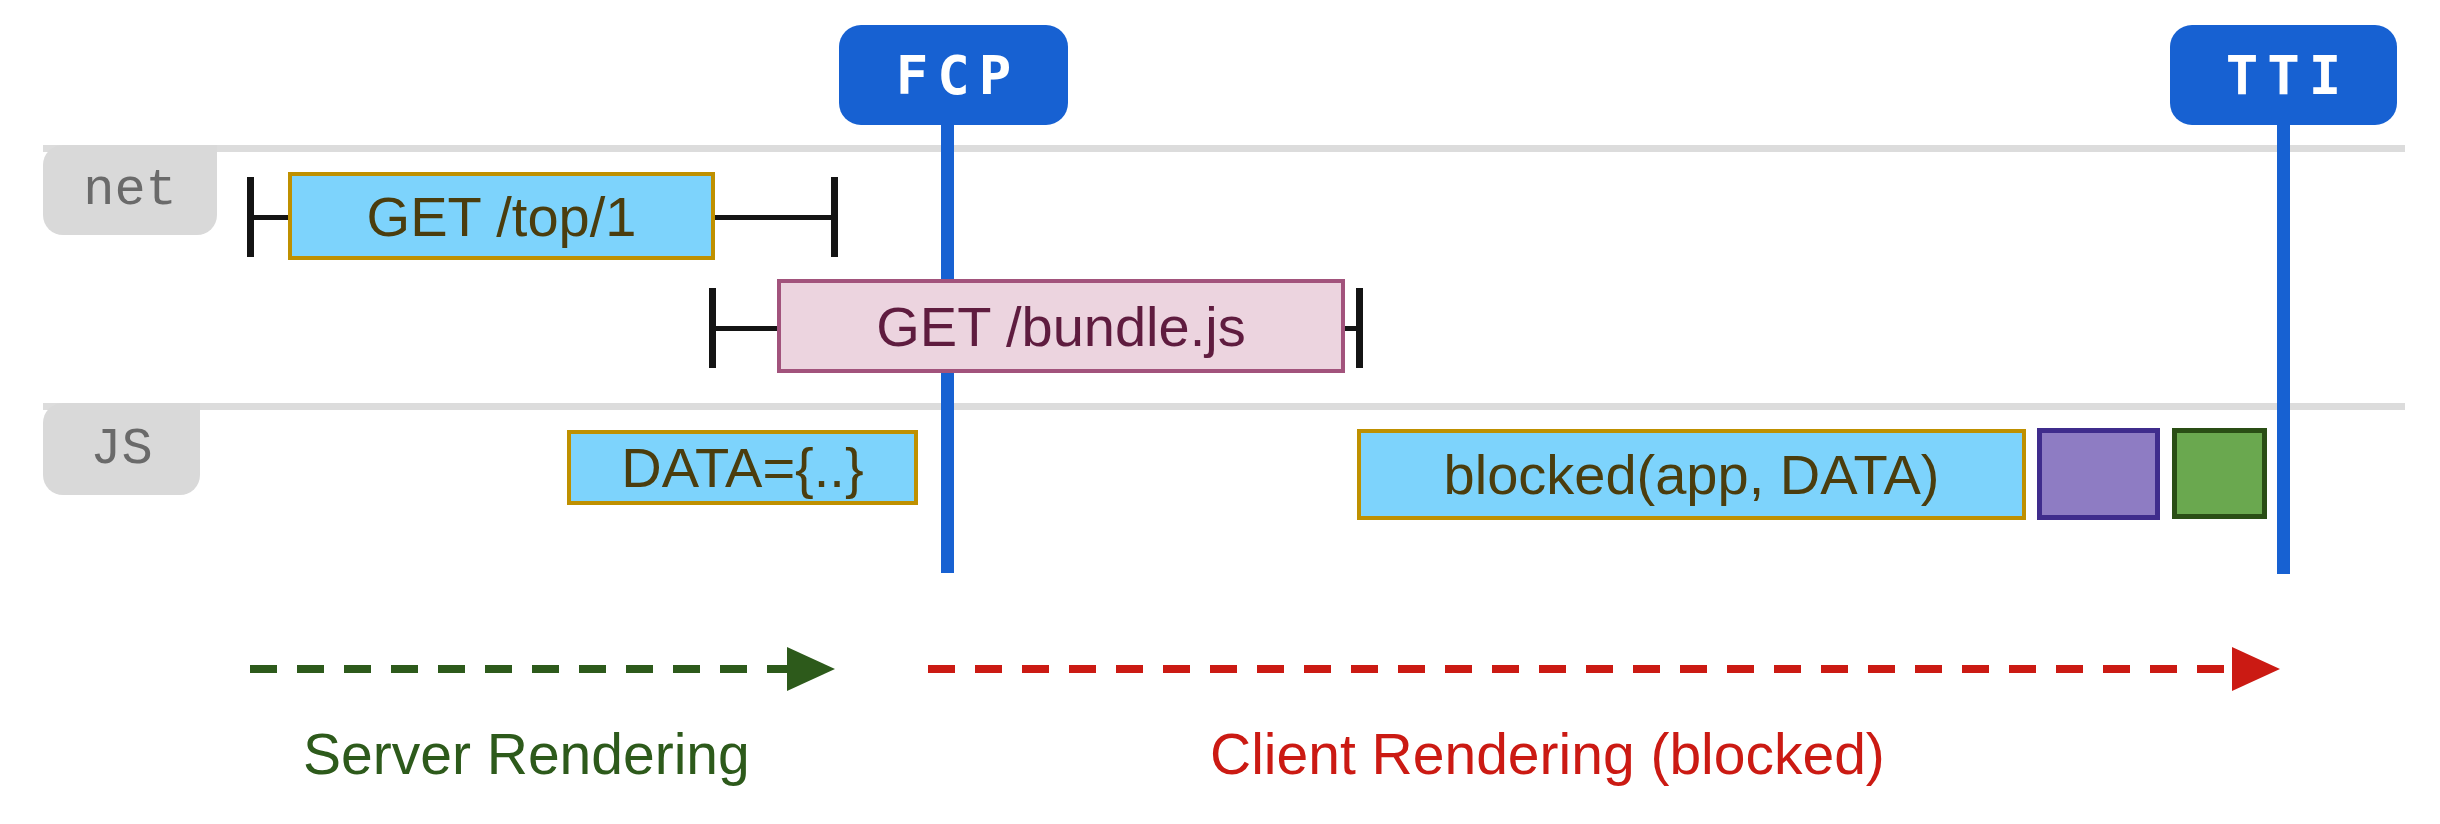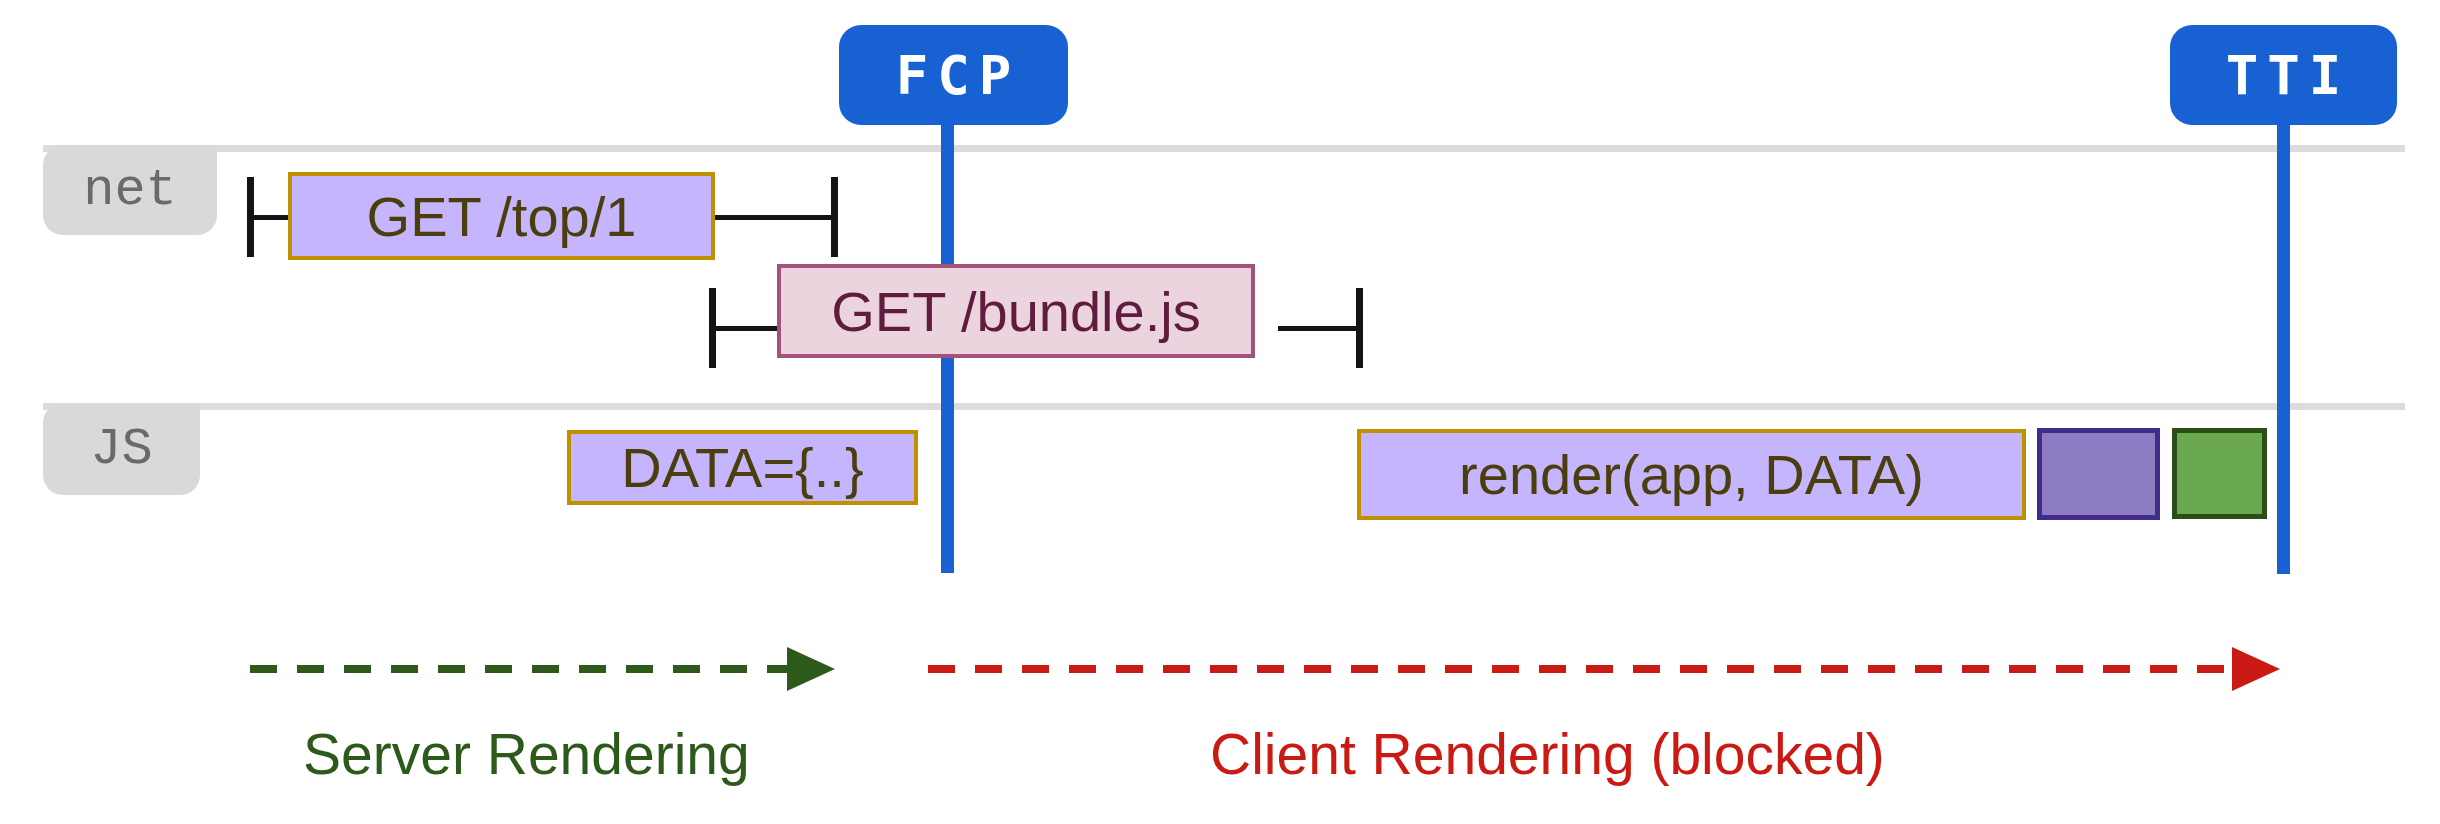--- a/index.html
+++ b/index.html
@@ -37,24 +37,24 @@
 
   
   .tick{position:absolute;width:7px;height:80px;background:#141414;z-index:4;}
   .conn{position:absolute;height:5px;background:#141414;z-index:4;}
 
   
   .task{
     position:absolute;display:flex;align-items:center;justify-content:center;
     font-size:56px;z-index:5;box-sizing:border-box;white-space:nowrap;
   }
-  .task.yellow{background:#c4b5fd;border:4px solid #bf9000;color:#4b3d0e;}
+  .task.yellow{background:#7dd3fc;border:4px solid #bf9000;color:#4b3d0e;}
   .task.pink{background:#ecd4df;border:4px solid #a2537c;color:#5f1c3f;}
   .task.get-top{left:288px;top:172px;width:427px;height:88px;}
-  .task.get-bundle{left:777px;top:264px;width:478px;height:94px;}
+  .task.get-bundle{left:777px;top:279px;width:568px;height:94px;}
   .task.data{left:567px;top:430px;width:351px;height:75px;}
   .task.render{left:1357px;top:429px;width:669px;height:91px;}
   .block{position:absolute;z-index:5;box-sizing:border-box;}
   .block.purple{left:2037px;top:428px;width:123px;height:92px;background:#8e7cc3;border:5px solid #3f2c8c;}
   .block.green{left:2172px;top:428px;width:95px;height:91px;background:#6aa84f;border:5px solid #2a4e15;}
 
   
   .dash{position:absolute;top:665px;height:8px;z-index:3;}
   .dash.server{left:250px;width:538px;
     background:repeating-linear-gradient(90deg,#2d5a1b 0 27px,transparent 27px 47px);}
@@ -88,21 +88,21 @@
   <div class="conn" style="left:714px;top:215px;width:118px;"></div>
   <div class="tick" style="left:831px;top:177px;"></div>
 
   <div class="tick" style="left:709px;top:288px;"></div>
   <div class="conn" style="left:715px;top:326px;width:63px;"></div>
   <div class="task pink get-bundle">GET /bundle.js</div>
   <div class="conn" style="left:1278px;top:326px;width:79px;"></div>
   <div class="tick" style="left:1356px;top:288px;"></div>
 
   <div class="task yellow data">DATA={..}</div>
-  <div class="task yellow render">render(app, DATA)</div>
+  <div class="task yellow render">blocked(app, DATA)</div>
   <div class="block purple"></div>
   <div class="block green"></div>
 
   <div class="badge tti">TTI</div>
   <div class="badge fcp">FCP</div>
 
   <div class="dash server"></div>
   <div class="head server"></div>
   <div class="dash client"></div>
   <div class="head client"></div>

